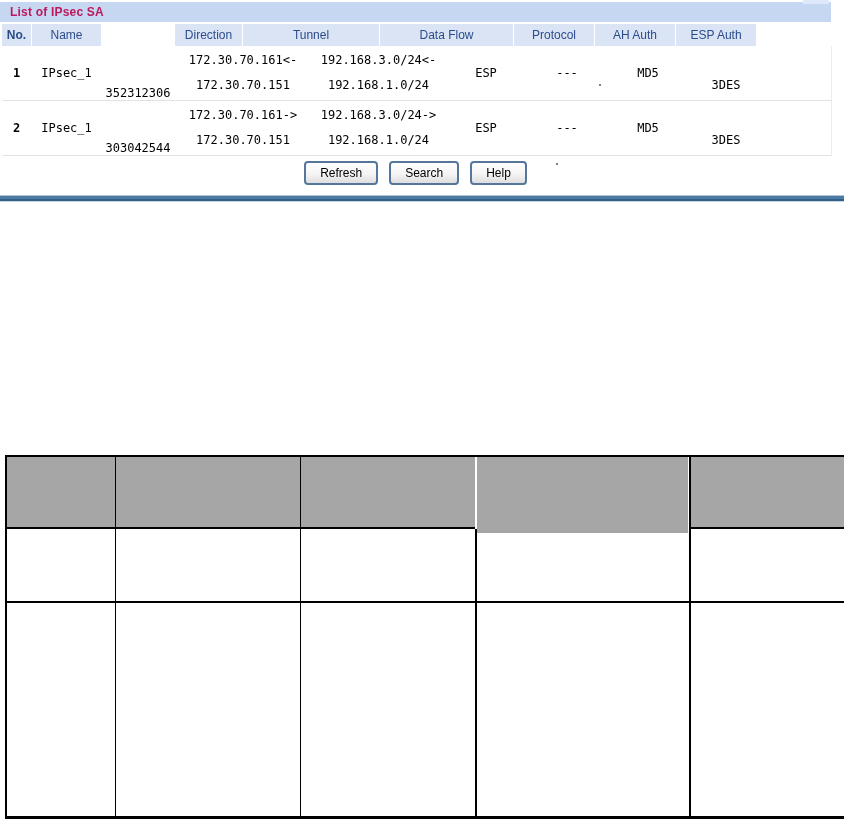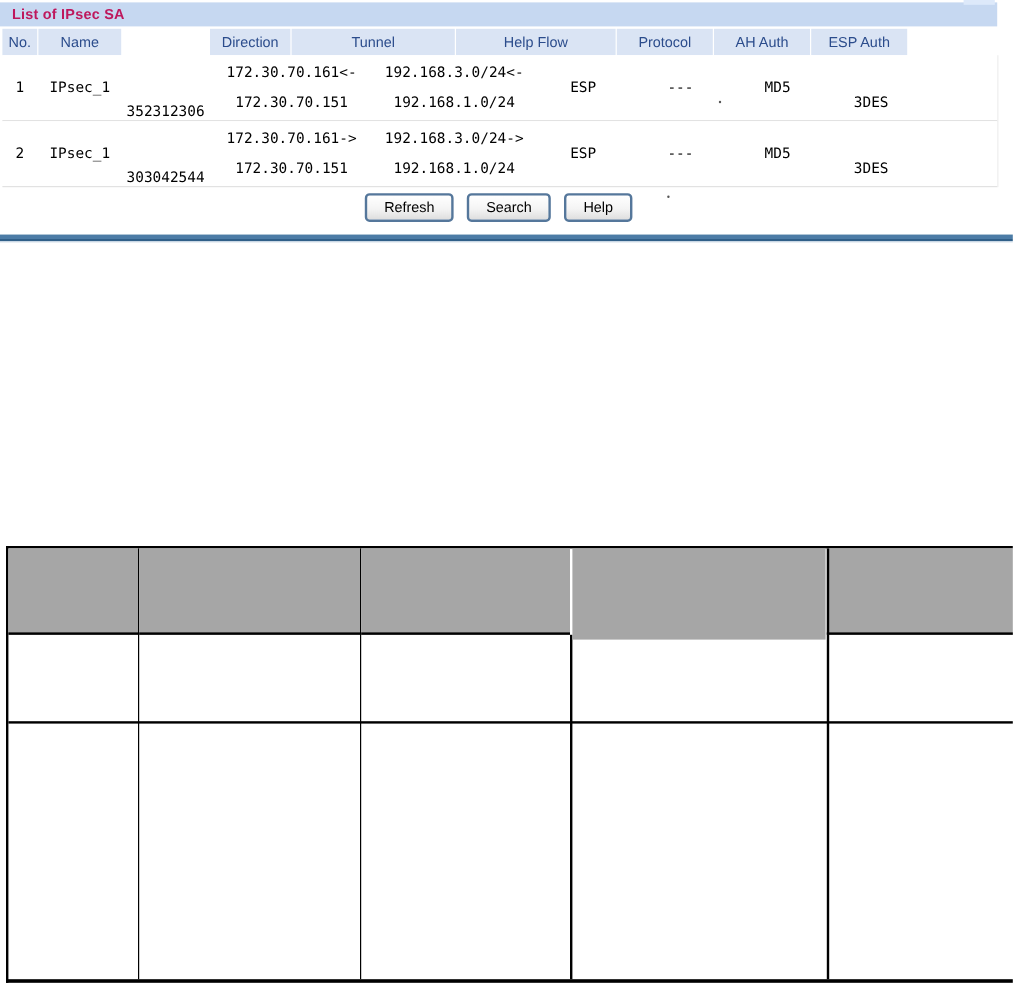--- a/index.html
+++ b/index.html
@@ -10,21 +10,21 @@
 
   
   .title-bar { position:absolute; left:0; top:2px; width:831px; height:20px; background:#c6d8f1; }
   .title-text { position:absolute; left:10px; top:0; line-height:20px; font-size:12px; font-weight:bold;
                 color:#be185d; letter-spacing:.2px; }
   .notch { position:absolute; right:2px; top:-2px; width:26px; height:4px; background:#dde9fa; }
 
   .thead { position:absolute; left:2px; top:24px; height:22px; display:flex; gap:1px; }
   .hcell { background:#dae4f4; color:#2b4c8c; font-size:12px; line-height:22px; text-align:center; }
 
-  .c0{flex:0 0 29px;} .c1{flex:0 0 69px;} .c2{flex:0 0 72px;margin-top:41px;} .c3{flex:0 0 67px;}
+  .c0{flex:0 0 29px;font-weight:bold;} .c1{flex:0 0 69px;} .c2{flex:0 0 72px;margin-top:41px;} .c3{flex:0 0 67px;}
   .c4{flex:0 0 136px;} .c5{flex:0 0 133px;} .c6{flex:0 0 80px;} .c7{flex:0 0 80px;}
   .c8{flex:0 0 80px;} .c9{flex:0 0 74px;margin-top:24px;}
 
   .tbody { position:absolute; left:2px; top:46px; width:829px; border-right:1px solid #ececec; }
   .trow { display:flex; gap:1px; height:54px; border-bottom:1px solid #e2e2e2; background:#fff; }
   .cell { display:flex; flex-direction:column; justify-content:center; align-items:center;
           font-family:"DejaVu Sans Mono", monospace; font-size:12px; color:#000; }
   .ln { line-height:25px; white-space:pre; }
 
   .btnrow { position:absolute; left:0; top:161px; width:831px; height:24px;
@@ -63,21 +63,21 @@
     <span class="title-text">List of IPsec SA</span>
     <span class="notch"></span>
   </div>
 
   <div class="thead">
     <div class="hcell c0">No.</div>
     <div class="hcell c1">Name</div>
     <div class="hcell c2">SPI</div>
     <div class="hcell c3">Direction</div>
     <div class="hcell c4">Tunnel</div>
-    <div class="hcell c5">Help Flow</div>
+    <div class="hcell c5">Data Flow</div>
     <div class="hcell c6">Protocol</div>
     <div class="hcell c7">AH Auth</div>
     <div class="hcell c8">ESP Auth</div>
     <div class="hcell c9">ESP Encr</div>
   </div>
 
   <div class="tbody">
     <div class="trow">
       <div class="cell c0">
           <span class="ln">1</span>

